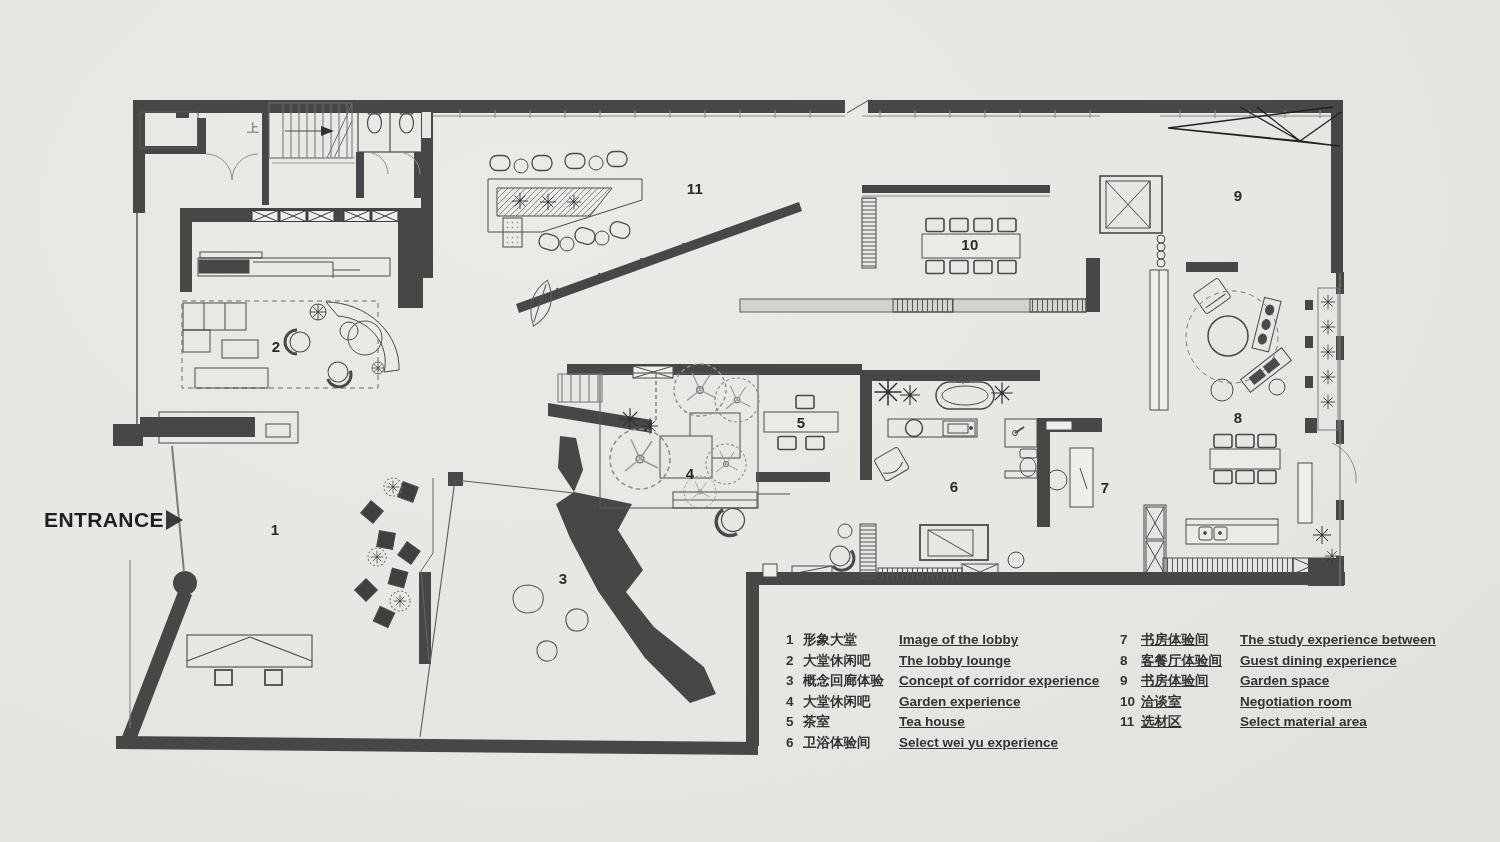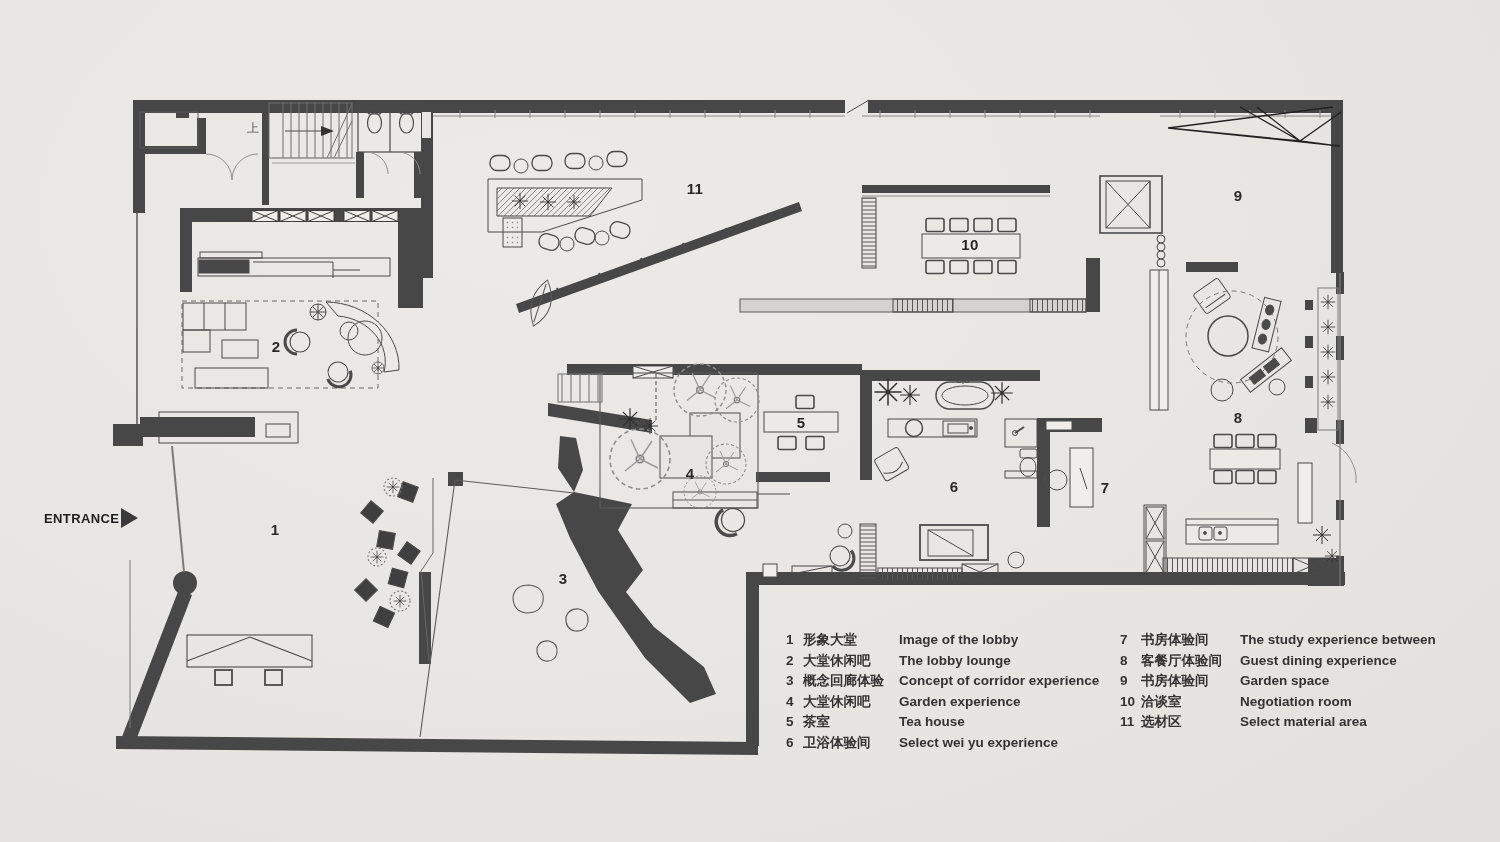--- a/index.html
+++ b/index.html
@@ -12,33 +12,33 @@
   .plan-num{
     position:absolute;transform:translate(-50%,-50%);
     font-size:15px;font-weight:600;color:#2a2927;letter-spacing:.3px;
   }
   .stair-up{
     position:absolute;transform:translate(-50%,-50%);
     font-size:12px;color:#555;
   }
   .entrance{
     position:absolute;left:44px;top:508px;display:flex;align-items:center;gap:2px;
-    font-size:13px;font-weight:600;color:#1e1e1e;letter-spacing:.4px;
+    font-size:21px;font-weight:600;color:#1e1e1e;letter-spacing:.4px;
   }
   .entrance .tri{
     width:0;height:0;border-left:17px solid #3a3a3a;
     border-top:10px solid transparent;border-bottom:10px solid transparent;
   }
   .legend-col{position:absolute;}
   .legend-row{display:flex;line-height:20.5px;font-size:13.5px;font-weight:600;color:#333;white-space:nowrap;}
   .lg-num{width:17px;flex:0 0 auto;}
   .col2 .lg-num{width:21px;}
   .lg-zh{width:96px;flex:0 0 auto;}
-  .col2 .lg-zh{width:99px;}
-  .lg-en{flex:0 0 auto;}
+  .col2 .lg-zh{width:99px;text-decoration:underline;}
+  .lg-en{flex:0 0 auto;text-decoration:underline;}
 </style>
 </head>
 <body>
 
 <div class="stage">
 
   <svg class="plan-svg" width="1500" height="842" viewBox="0 0 1500 842">
     <defs>
       <pattern id="hatchVs" patternUnits="userSpaceOnUse" width="5" height="16">
         <path d="M2.5,0 V16" stroke="#565656" stroke-width="1"></path>

